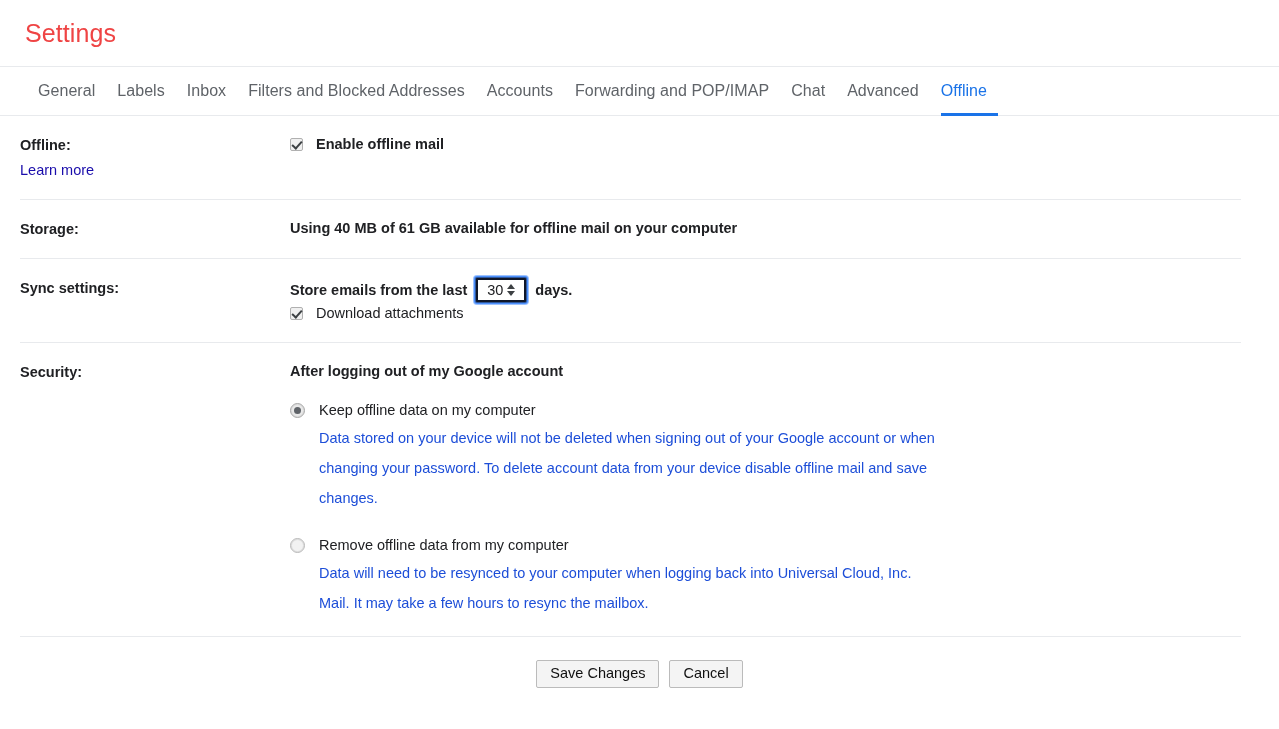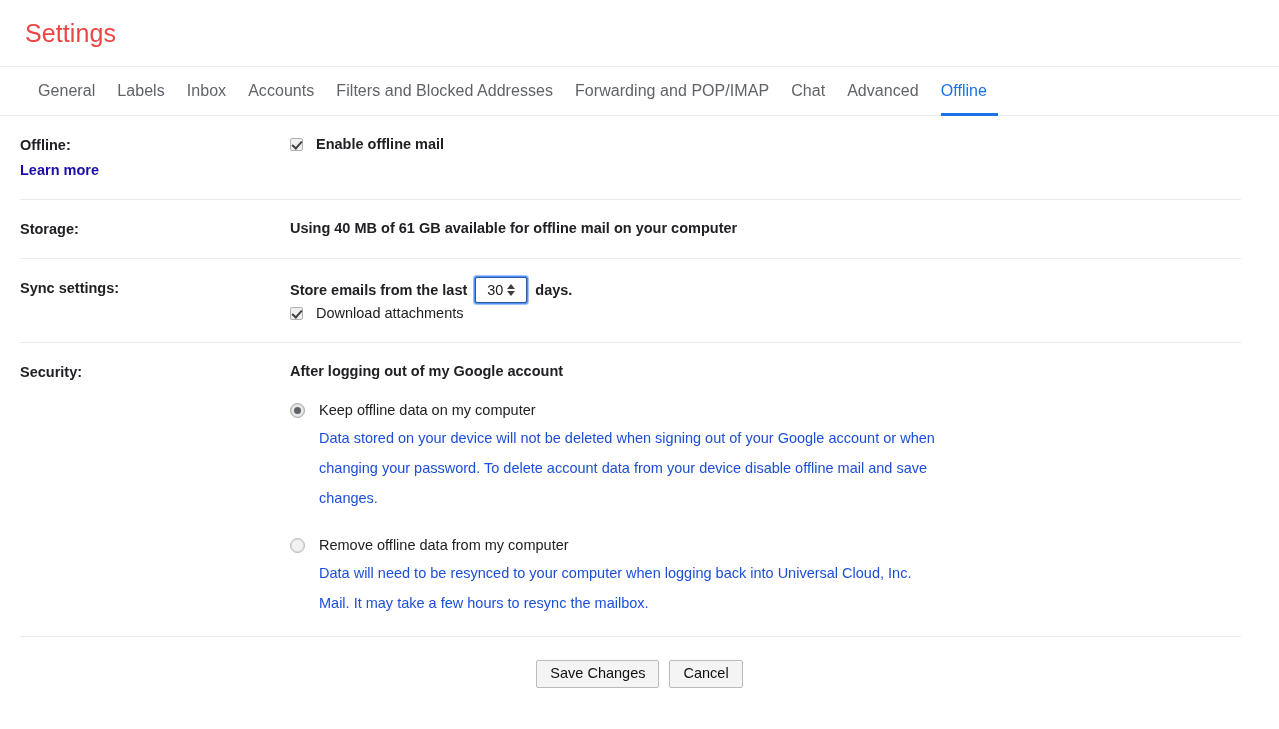--- a/index.html
+++ b/index.html
@@ -95,21 +95,21 @@
   .row-content {
     flex: 1 1 auto;
     font-size: 14.5px;
     line-height: 21px;
   }
 
   .learn-more {
     display: inline-block;
     margin-top: 4px;
     font-size: 14.5px;
-    font-weight: bold;
+    font-weight: normal;
     color: #1a0dab;
     text-decoration: none;
     cursor: pointer;
   }
 
   
   .check-line {
     display: flex;
     align-items: center;
   }
@@ -153,21 +153,21 @@
     display: flex;
     align-items: center;
     font-weight: bold;
     font-size: 14.5px;
     color: #202124;
   }
   .days-input {
     width: 52px;
     height: 26px;
     margin: 0 8px;
-    border: 1px solid #0f172a;
+    border: 3px solid #0f172a;
     border-radius: 2px;
     outline: 3px solid rgba(77, 144, 254, 0.55);
     outline-offset: -1px;
     box-shadow: 0 0 0 1px #4d90fe;
     display: flex;
     align-items: center;
     justify-content: center;
     background: #ffffff;
     position: relative;
     box-sizing: border-box;
@@ -281,22 +281,22 @@
 <body>
 
 <div class="page-header">
   <div class="page-title">Settings</div>
 </div>
 
 <div class="tab-bar">
   <div class="tab">General</div>
   <div class="tab">Labels</div>
   <div class="tab">Inbox</div>
+  <div class="tab">Filters and Blocked Addresses</div>
   <div class="tab">Accounts</div>
-  <div class="tab">Filters and Blocked Addresses</div>
   <div class="tab">Forwarding and POP/IMAP</div>
   <div class="tab">Chat</div>
   <div class="tab">Advanced</div>
   <div class="tab active">Offline</div>
 </div>
 
 <div class="settings-body">
 
   <div class="row">
     <div class="row-label">

